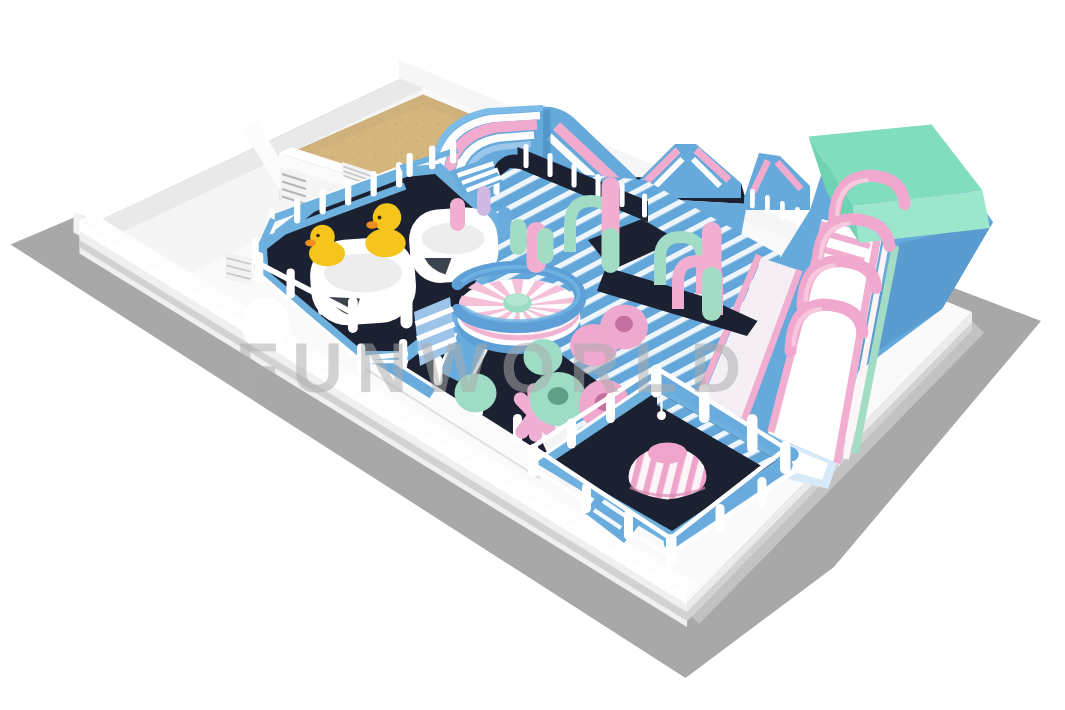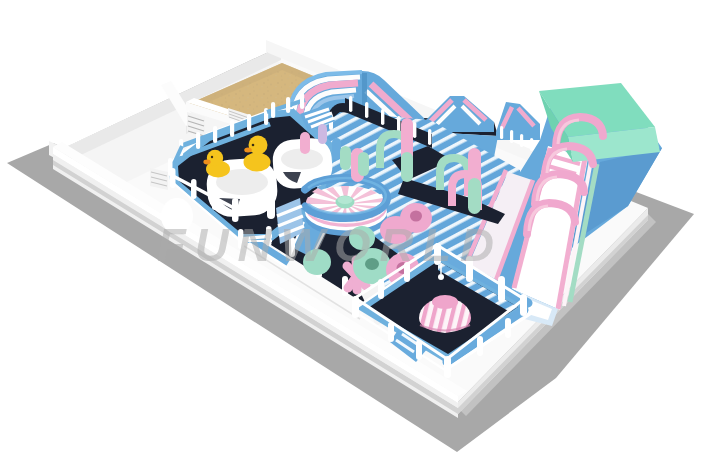--- a/index.html
+++ b/index.html
@@ -1,16 +1,16 @@
 <!DOCTYPE html>
 <html><head>
 <meta charset="utf-8">
 <style>
   html,body{margin:0;padding:0;background:#ffffff;}
-  #scene{width:710px;height:473px;position:relative;overflow:hidden;font-family:"Liberation Sans", sans-serif;font-style:italic;}
+  #scene{width:710px;height:473px;position:relative;overflow:hidden;font-family:"Liberation Sans", sans-serif;}
 </style>
 </head>
 <body>
 <div id="scene">
 <svg width="710" height="473" viewBox="0 0 710 473" xmlns="http://www.w3.org/2000/svg" style="filter:blur(0.5px)">
 <defs>
   <pattern id="sandDots" width="14" height="11" patternUnits="userSpaceOnUse">
     <rect width="14" height="11" fill="#d5b77e"></rect>
     <circle cx="2" cy="3" r="0.8" fill="#ccb07c"></circle>
     <circle cx="8" cy="1.5" r="0.7" fill="#d0b684"></circle>

